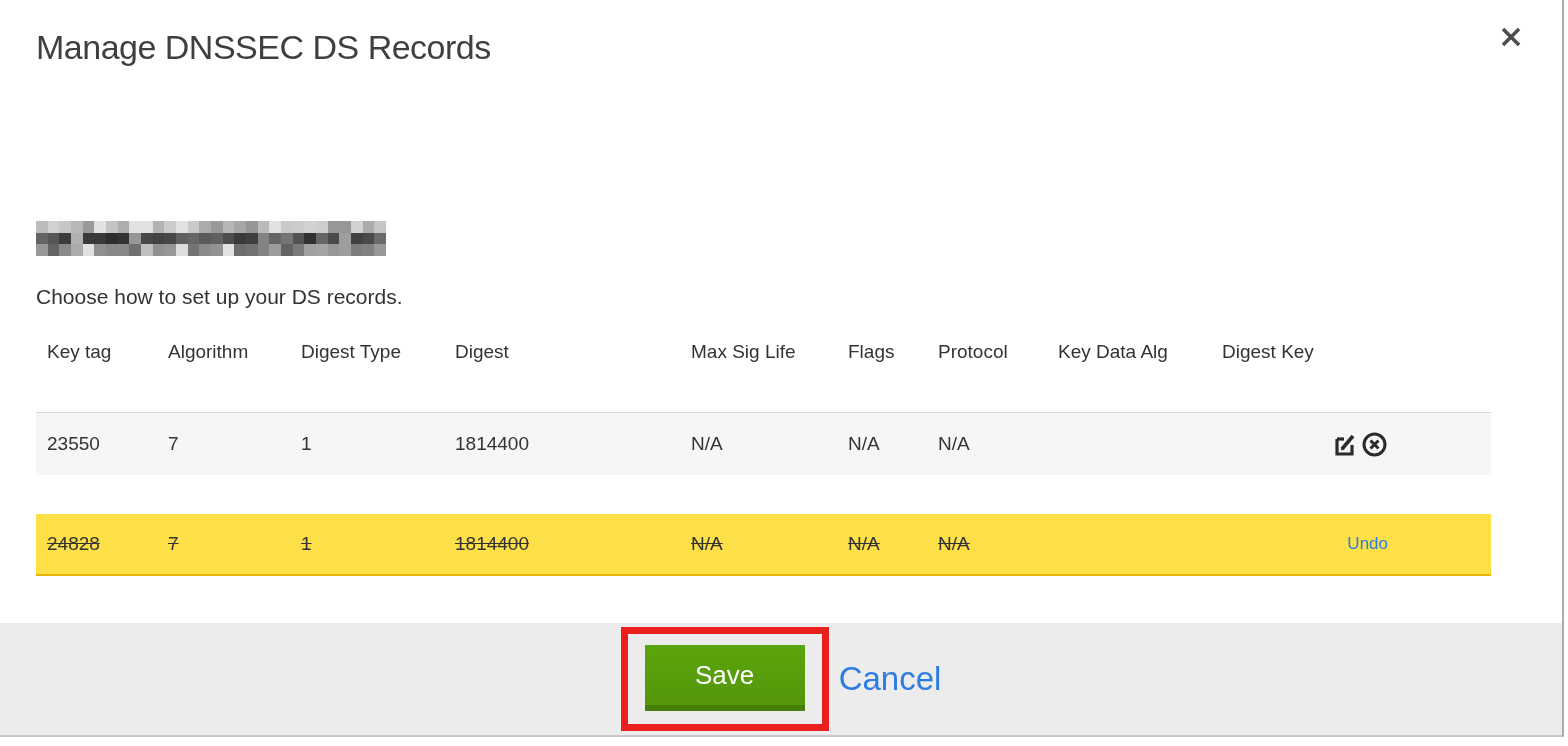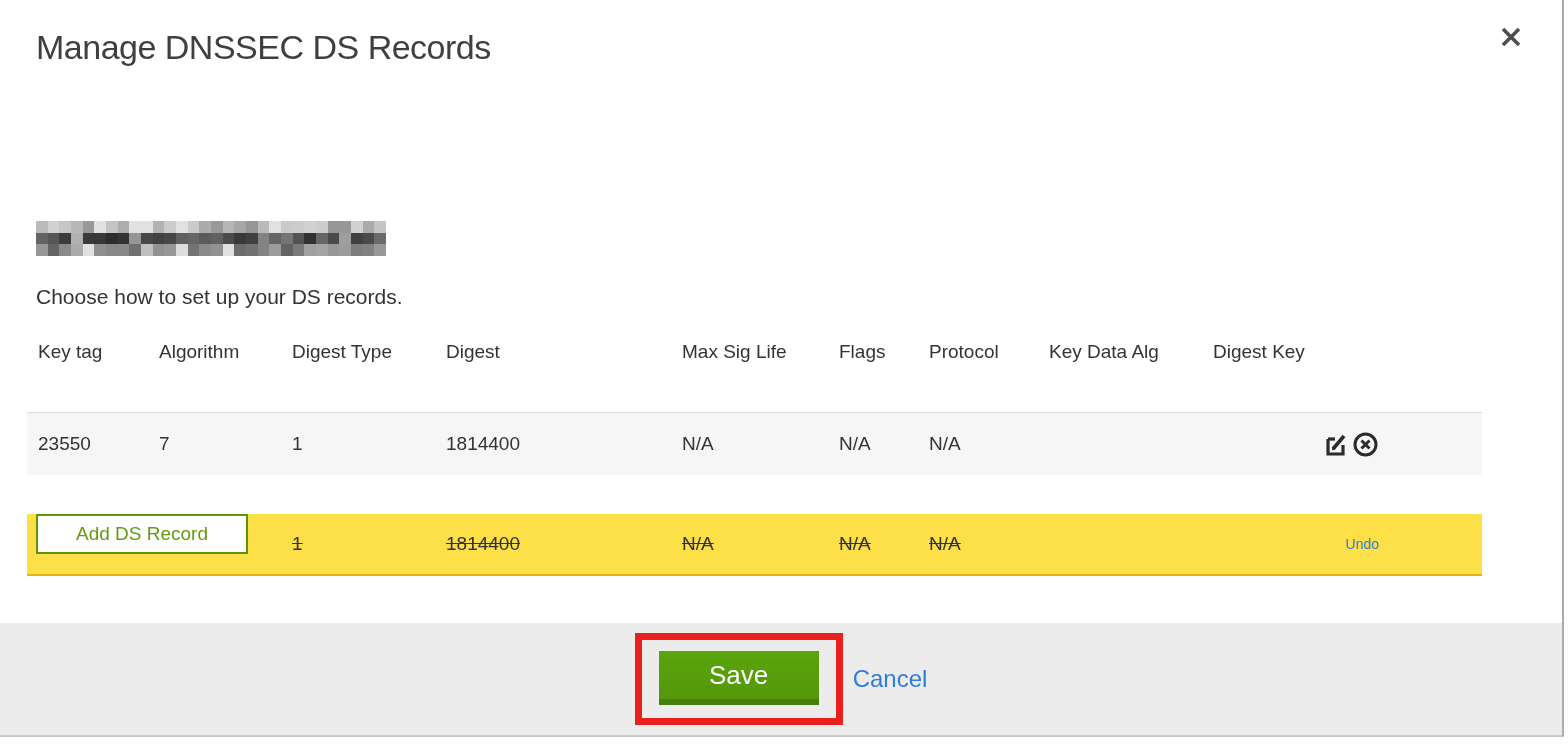--- a/index.html
+++ b/index.html
@@ -25,66 +25,66 @@
     display:grid; grid-template-columns:repeat(30,1fr); grid-template-rows:repeat(3,1fr);
   }
   .redacted div { width:100%; height:100%; }
 
   .instruction {
     position:absolute; left:36px; top:285px;
     font-size:21px; color:#333333;
   }
 
   .ds-table {
-    position:absolute; left:27px; top:330px; width:1455px;
+    position:absolute; left:36px; top:330px; width:1455px;
     font-size:19px; color:#333333;
   }
   .trow {
     display:grid;
     grid-template-columns:121px 133px 154px 236px 157px 90px 120px 164px 1fr 95px;
     align-items:center;
     padding-left:11px; padding-right:8px;
   }
   .trow.head { height:44px; }
   .trow.body-row { height:63px;margin-top:38px; }
   .row-active { background:#f6f6f6; border-top:1px solid #d9d9d9; }
   .row-deleted { background:#fde047; border-top:1px solid #ffffff; border-bottom:2px solid #eab308; }
   .row-deleted .cell { text-decoration:line-through; }
   .cell { white-space:nowrap; overflow:hidden; }
   .actions { display:flex; justify-content:flex-end; align-items:center; gap:2px; }
   .icon-btn { width:27px; height:27px; display:flex; align-items:center; justify-content:center; cursor:pointer; }
-  .undo-link { color:#2b7de3; cursor:pointer; font-size:14px; }
+  .undo-link { color:#2b7de3; cursor:pointer; font-size:17px; }
 
   .add-btn {
     position:absolute; left:36px; top:514px; width:212px; height:40px;
     background:#ffffff; border:2px solid #5d9408; color:#649a12;
     font-size:19px; display:flex; align-items:center; justify-content:center;
     cursor:pointer; font-family:inherit;
   }
 
   .footer {
     position:absolute; left:0; top:623px; width:1562px; height:113px;
     background:#ececec; border-bottom:1px solid #c9c9c9;
     display:flex; align-items:center; justify-content:center;
   }
   .annotation-box {
     border:7px solid #e9201d;
     padding:11px 17px 13px 17px;
     background:transparent;
     margin-right:-4px;
   }
   .save-btn {
-    width:160px; height:54px;
+    width:160px; height:66px;
     background:linear-gradient(#5ba50c,#54970a);
     border:none; border-bottom:6px solid #46800a;
     color:#ffffff; font-size:26px; font-family:inherit;
     cursor:pointer;
   }
   .cancel-link {
-    color:#2d7ce2; font-size:24px; margin-left:14px; cursor:pointer;
+    color:#2d7ce2; font-size:33px; margin-left:14px; cursor:pointer;
   }
 </style>
 </head>
 <body>
 
 <div class="modal">
 
   <h1 class="modal-title">Manage DNSSEC DS Records</h1>
 
   <div class="close-btn">
@@ -241,21 +241,20 @@
       <div class="cell">N/A</div>
       <div class="cell">N/A</div>
       <div class="cell"></div>
       <div class="actions">
         <span class="undo-link">Undo</span>
       </div>
     </div>
 
   </div>
 
-  <button class="add-btn">Add DS Record</button>
 
   <div class="footer">
     <div class="annotation-box">
       <button class="save-btn">Save</button>
     </div>
     <span class="cancel-link">Cancel</span>
   </div>
 
 </div>
 

